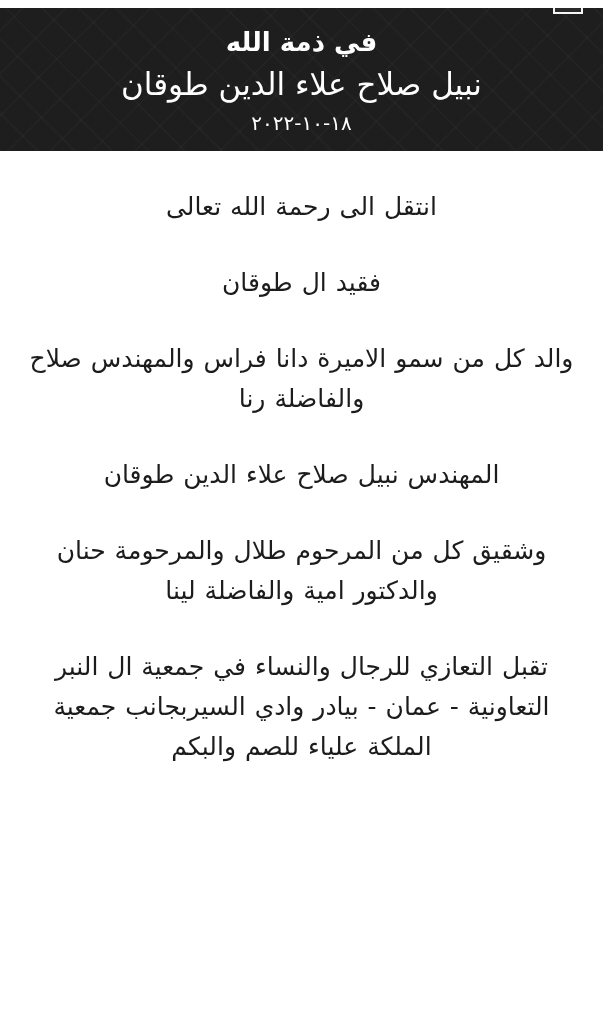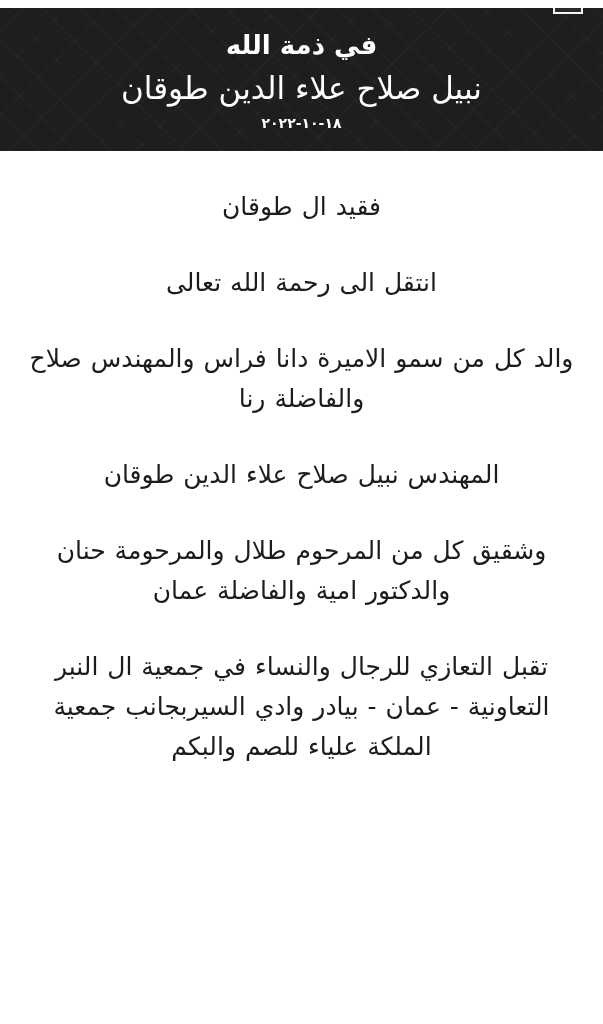--- a/index.html
+++ b/index.html
@@ -39,22 +39,22 @@
     font-size: 26px;
     font-weight: bold;
     line-height: 1.25;
   }
   .banner .name {
     font-size: 31px;
     font-weight: normal;
     line-height: 1.25;
   }
   .banner .date {
-    font-size: 14px;
-    font-weight: bold;
+    font-size: 20px;
+    font-weight: normal;
     letter-spacing: 2px;
     line-height: 1.2;
   }
 
   
   .ui-fragment {
     position: absolute;
     top: -3px;
     left: 553px;
     width: 30px;
@@ -86,21 +86,21 @@
 <div class="page">
 
   <header class="banner" dir="rtl">
     <div class="line1">في ذمة الله</div>
     <div class="name">نبيل صلاح علاء الدين طوقان</div>
     <div class="date">١٨-١٠-٢٠٢٢</div>
     <div class="ui-fragment"></div>
   </header>
 
   <main class="content">
+    <p>انتقل الى رحمة الله تعالى</p>
     <p>فقيد ال طوقان</p>
-    <p>انتقل الى رحمة الله تعالى</p>
     <p>والد كل من سمو الاميرة دانا فراس والمهندس صلاح والفاضلة رنا</p>
     <p>المهندس نبيل صلاح علاء الدين طوقان</p>
-    <p>وشقيق كل من المرحوم طلال والمرحومة حنان والدكتور امية والفاضلة عمان</p>
+    <p>وشقيق كل من المرحوم طلال والمرحومة حنان والدكتور امية والفاضلة لينا</p>
     <p>تقبل التعازي للرجال والنساء في جمعية ال النبر التعاونية - عمان - بيادر وادي السيربجانب جمعية الملكة علياء للصم والبكم</p>
   </main>
 
 </div>
 
 </body></html>

